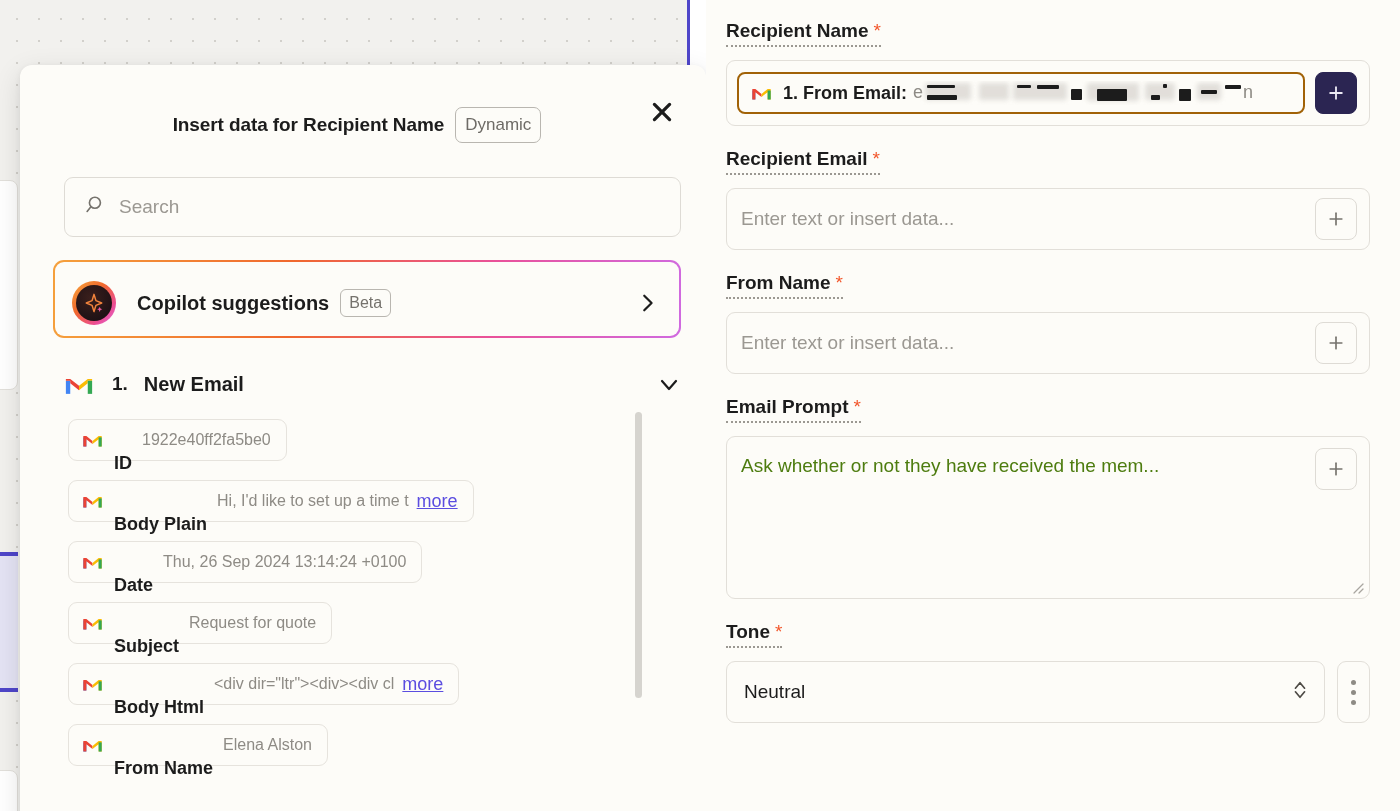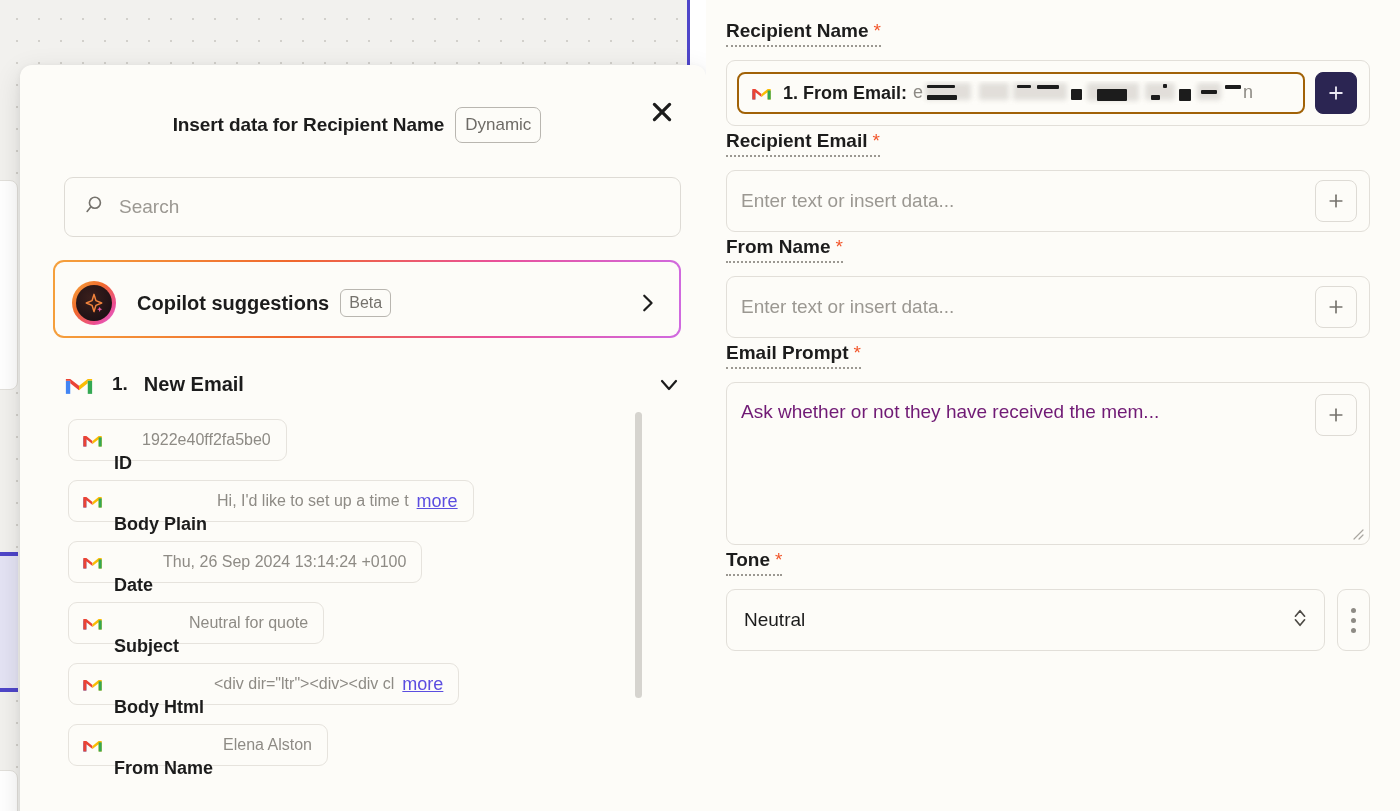--- a/index.html
+++ b/index.html
@@ -230,21 +230,21 @@
 
   
   .form-panel {
     position: absolute;
     left: 706px; top: 0;
     width: 694px; height: 811px;
     background: #fdfcf8;
     padding: 20px 30px 0 20px;
     overflow: hidden;
   }
-  .field-block { margin-bottom: 4px; }
+  .field-block { margin-bottom: 22px; }
   .field-label {
     display: inline-block;
     font-size: 19px; font-weight: bold; color: #1c1c1c;
     border-bottom: 2px dotted #9b9892;
     padding-bottom: 3px;
     margin-bottom: 13px;
   }
   .req { color: #f2562b; font-weight: normal; margin-left: 5px; }
 
   .input-shell {
@@ -316,21 +316,21 @@
 
   .textarea-shell {
     position: relative;
     background: #fdfcf8;
     border: 1px solid #e2dfd9;
     border-radius: 9px;
     height: 163px;
     padding: 16px 14px;
   }
   .textarea-placeholder {
-    font-size: 19px; color: #701a75;
+    font-size: 19px; color: #4d7c0f;
     max-width: 540px;
     line-height: 26px;
   }
   .textarea-plus {
     position: absolute;
     right: 12px; top: 11px;
   }
   .resize-grip {
     position: absolute;
     right: 5px; bottom: 4px;
@@ -491,21 +491,21 @@
       <div class="field-pill">
         <span class="gm">
           <svg width="21" height="16" viewBox="0 0 48 36">
             <path d="M3 33 L3 12 L10 12 L10 33 Z" fill="#4285f4"></path>
             <path d="M3 9 L10 9 L24 20 L24 27 L10 16 L10 33 L3 33 Z" fill="#ea4335"></path>
             <path d="M45 9 L38 9 L24 20 L24 27 L38 16 L38 33 L45 33 Z" fill="#fbbc04"></path>
             <path d="M38 12 L45 12 L45 33 L38 33 Z" fill="#34a853"></path>
           </svg>
         </span>
         <span class="field-key">Subject</span>
-        <span class="field-val">Neutral for quote</span>
+        <span class="field-val">Request for quote</span>
       </div>
     </div>
 
     <div class="field-row">
       <div class="field-pill">
         <span class="gm">
           <svg width="21" height="16" viewBox="0 0 48 36">
             <path d="M3 33 L3 12 L10 12 L10 33 Z" fill="#4285f4"></path>
             <path d="M3 9 L10 9 L24 20 L24 27 L10 16 L10 33 L3 33 Z" fill="#ea4335"></path>
             <path d="M45 9 L38 9 L24 20 L24 27 L38 16 L38 33 L45 33 Z" fill="#fbbc04"></path>

